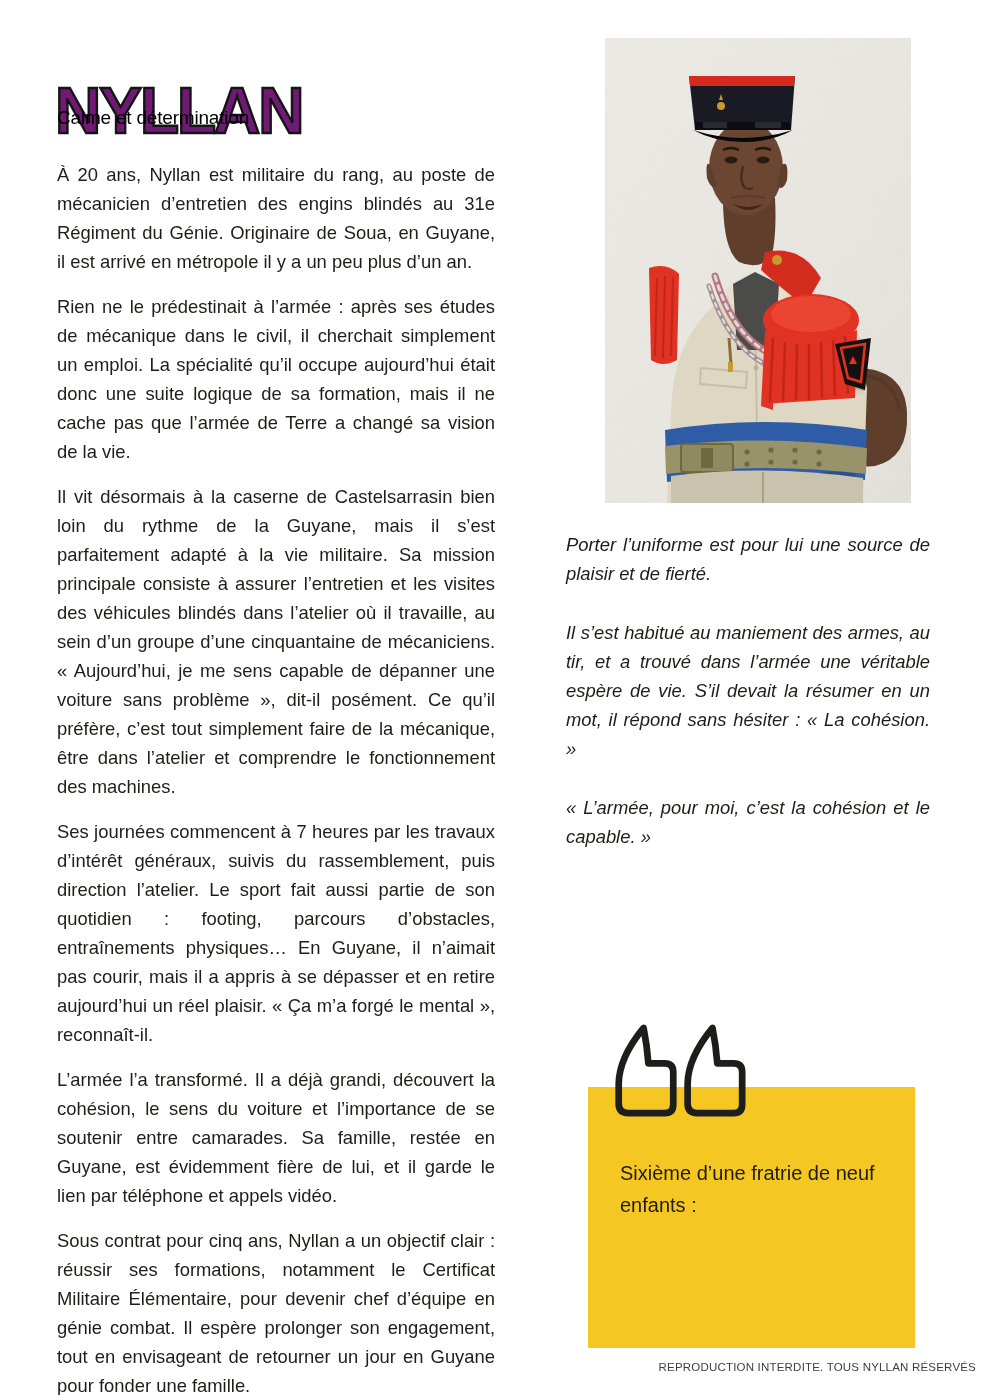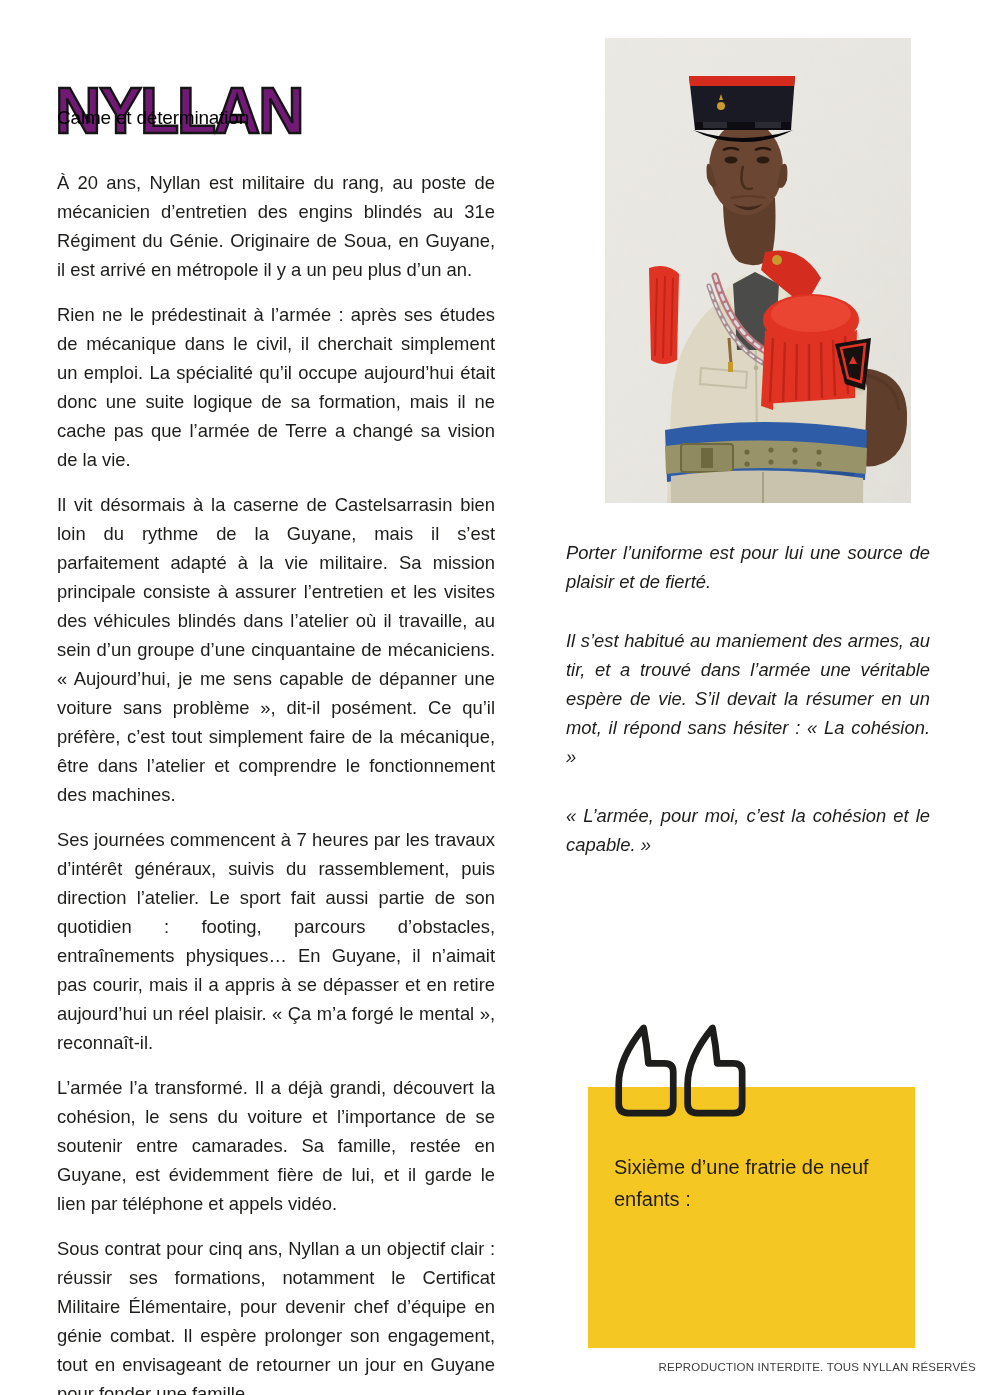--- a/index.html
+++ b/index.html
@@ -15,21 +15,21 @@
   }
   .subtitle{
     position:absolute;left:57px;top:107px;
     font-size:19px;font-weight:400;color:#000000;letter-spacing:-0.2px;
   }
   
   .left-col{
     position:absolute;left:57px;top:160px;width:438px;
   }
   .left-col p, .right-col p{
-    margin:8px 0 16px 0;
+    margin:0 0 16px 0;
     font-size:18.4px;line-height:29px;
     text-align:justify;text-justify:inter-word;
     color:#1d1d1b;font-weight:400;
   }
   .right-col{
     position:absolute;left:566px;top:530px;width:364px;
   }
   .right-col p{margin-bottom:30px;font-style:italic;}
   
   .photo{
@@ -40,21 +40,21 @@
   
   .quote-icon{
     position:absolute;left:612px;top:1022px;width:134px;height:100px;z-index:3;
   }
   .yellow-box{
     position:absolute;left:588px;top:1087px;width:327px;height:261px;
     background:#f5c722;z-index:2;box-sizing:border-box;
     padding:62px 30px 0 24px;
   }
   .yellow-box p{
-    margin:2px;font-size:20px;line-height:32px;color:#201c0c;font-weight:400;
+    margin:8px;font-size:20px;line-height:32px;color:#201c0c;font-weight:400;
   }
   .yellow-box p.qb-intro{margin-bottom:22px;}
   
   .footer{
     position:absolute;right:10px;top:1361px;
     font-size:11.5px;letter-spacing:0.2px;color:#3e3e3e;font-weight:400;
   }
 </style>
 </head>
 <body>

